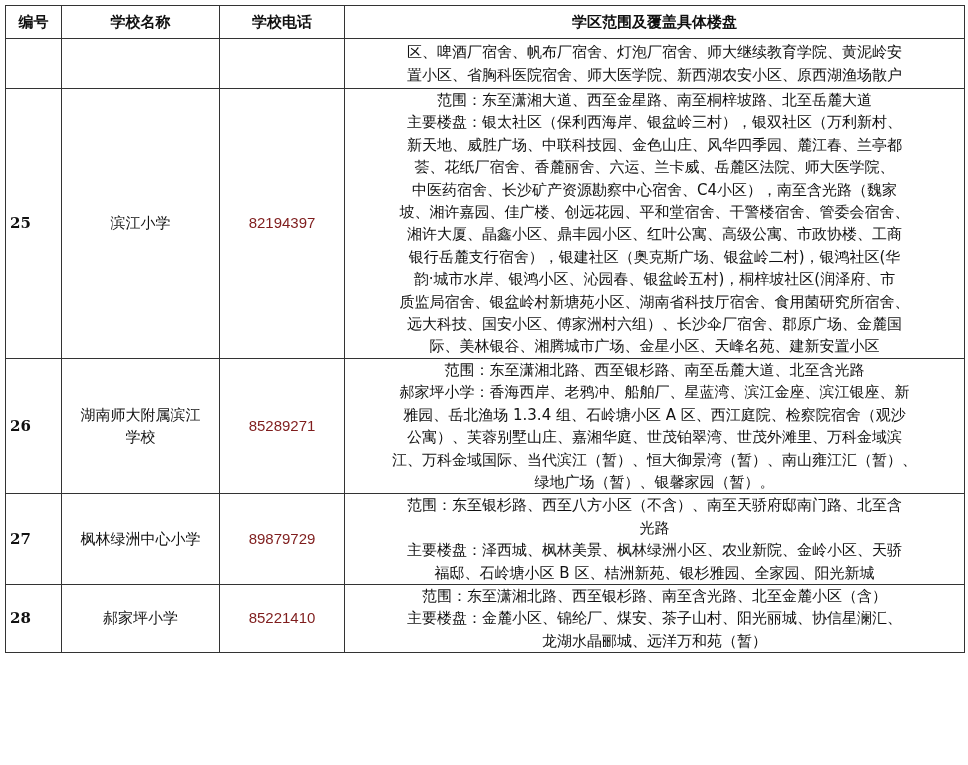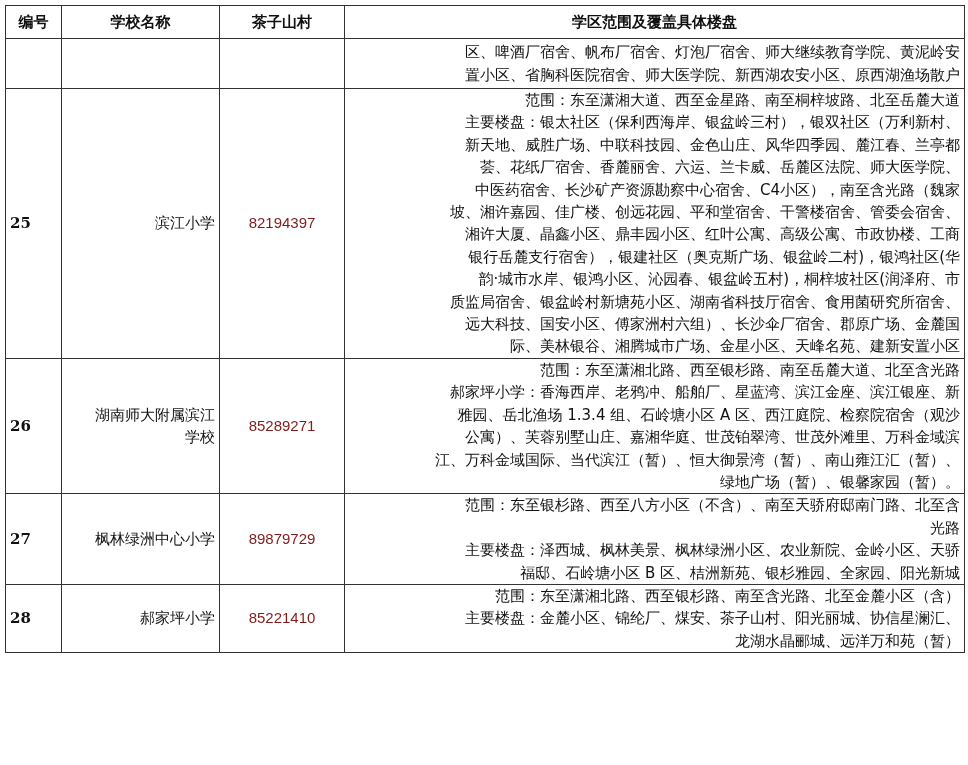--- a/index.html
+++ b/index.html
@@ -16,40 +16,40 @@
       font-size: 15px;
       line-height: 22.4px;
       vertical-align: middle;
     }
     th { font-weight: bold; height: 32px; font-size: 15px; }
     .col-no { width: 56px; }
     .col-name { width: 158px; }
     .col-phone { width: 125px; }
     .col-area { width: auto; }
     td.no { text-align: left; font-weight: bold; font-size: 14px; font-family: "DejaVu Serif", serif; }
-    td.name { text-align: right; padding-left: 6px; }
+    td.name { text-align: center; padding-left: 6px; }
     td.phone { text-align: center; font-family: "Liberation Sans", sans-serif; font-size: 15px; color: #7f1d1d; }
-    td.area { text-align: right; padding: 1px 4px 1px 6px; }
+    td.area { text-align: center; padding: 1px 4px 1px 6px; }
     .line { display: block; white-space: nowrap; }
   </style>
 </head>
 <body>
 
 <table class="school-table">
   <colgroup>
     <col class="col-no">
       <col class="col-name">
       <col class="col-phone">
       <col class="col-area">
   </colgroup>
   <thead>
     <tr>
       <th>编号</th>
       <th>学校名称</th>
-      <th>茶子山村</th>
+      <th>学校电话</th>
       <th>学区范围及覆盖具体楼盘</th>
     </tr>
   </thead>
   <tbody>
     <tr style="height:50px">
       <td class="no"></td>
       <td class="name"></td>
       <td class="phone"></td>
       <td class="area">
         <span class="line">区、啤酒厂宿舍、帆布厂宿舍、灯泡厂宿舍、师大继续教育学院、黄泥岭安</span>

